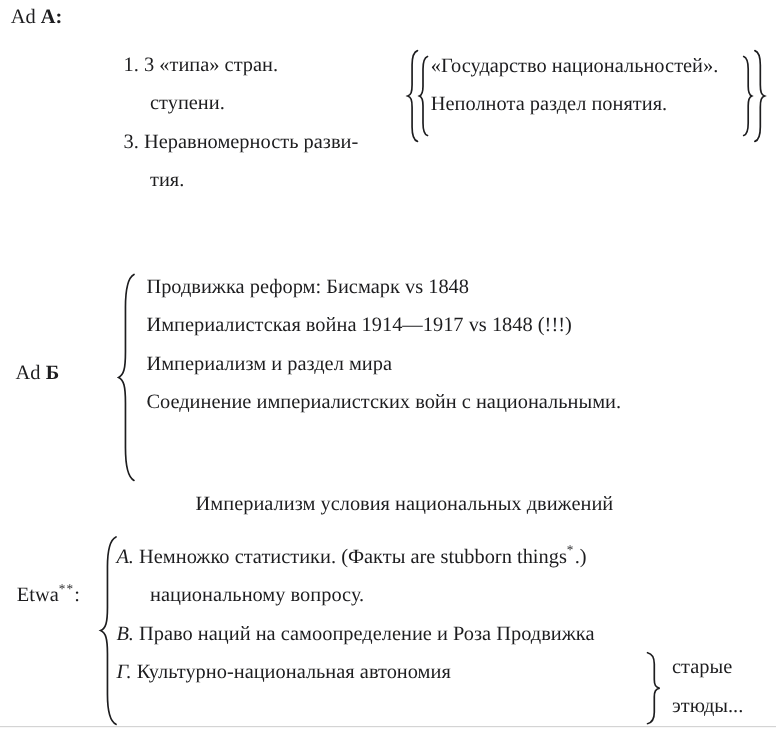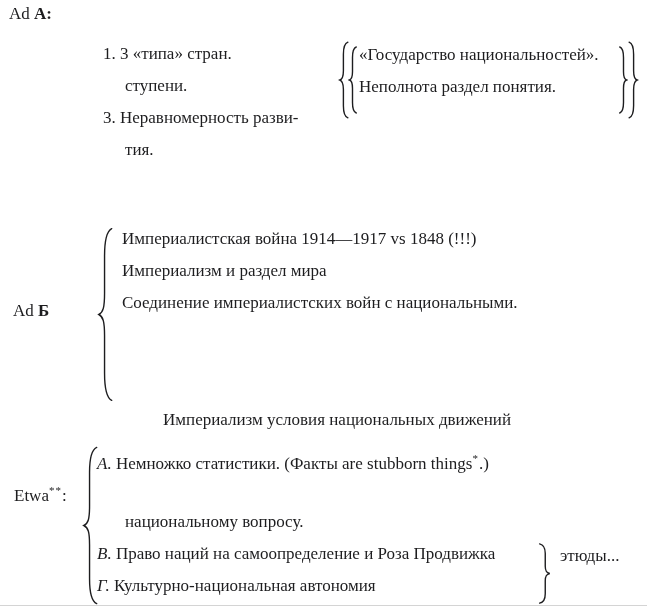--- a/index.html
+++ b/index.html
@@ -6,21 +6,21 @@
   body {
     width:647px; height:609px; position:relative; overflow:hidden;
     background:#ffffff;
     font-family:"Liberation Serif", serif;
     font-size:17px;
     color:#1d1d1f;
   }
   .abs { position:absolute; white-space:nowrap; }
   .line { height:32px; line-height:32px; }
   .indent  { padding-left:22px; }
-  .indent2 { padding-left:28px;margin-top:26px; }
+  .indent2 { padding-left:28px; }
   .bold { font-weight:bold; }
   .it { font-style:italic; }
   sup.star { font-size:11px; vertical-align:7px; letter-spacing:1px; line-height:0; }
   .brace { position:absolute; }
   .brace svg { width:100%; height:100%; display:block; }
   .brace path { fill:none; stroke:#1d1d1f; stroke-width:1.4; stroke-linecap:round; }
   .rule { position:absolute; left:0; top:605px; width:647px; height:1px; background:#d4d4d4; }
 </style>
 </head>
 <body>
@@ -61,20 +61,21 @@
 
 <div class="abs" style="left:13px;top:301px"><span>Ad </span><span class="bold">Б</span></div>
 
 <div class="brace" style="left:96px;top:226px;width:19px;height:177px">
   <svg viewBox="0 0 20 100" preserveAspectRatio="none">
       <path vector-effect="non-scaling-stroke" d="M16.5 1.5 C11 3 9 8.5 9 17 L9 38 C9 46 7.5 48.8 3 50 C7.5 51.2 9 54 9 62 L9 83 C9 91.5 11 97 16.5 98.5"></path>
     </svg>
 </div>
 
 <div class="abs" style="left:122px;top:223px">
+  <div class="line">Продвижка реформ: Бисмарк vs 1848</div>
   <div class="line">Империалистская война 1914—1917 vs 1848 (!!!)</div>
   <div class="line">Империализм и раздел мира</div>
   <div class="line">Соединение империалистских войн с национальными.</div>
 </div>
 
 <div class="abs" style="left:163px;top:410px">Империализм условия национальных движений</div>
 
 <div class="abs" style="left:14px;top:486px"><span>Etwa</span><sup class="star">**</sup><span>:</span></div>
 
 <div class="brace" style="left:81px;top:445px;width:19px;height:161px">
@@ -89,16 +90,17 @@
   <div class="line"><span class="it">В.</span><span> Право наций на самоопределение и Роза Продвижка</span></div>
   <div class="line"><span class="it">Г.</span><span> Культурно-национальная автономия</span></div>
 </div>
 
 <div class="brace" style="left:537px;top:543px;width:15px;height:61px">
   <svg viewBox="0 0 20 100" preserveAspectRatio="none">
       <path vector-effect="non-scaling-stroke" d="M3.5 1.5 C9 3 11 8.5 11 17 L11 38 C11 46 12.5 48.8 17 50 C12.5 51.2 11 54 11 62 L11 83 C11 91.5 9 97 3.5 98.5"></path>
     </svg>
 </div>
 <div class="abs" style="left:560px;top:540px">
+  <div class="line">старые</div>
   <div class="line">этюды...</div>
 </div>
 
 <div class="rule"></div>
 
 </body></html>

